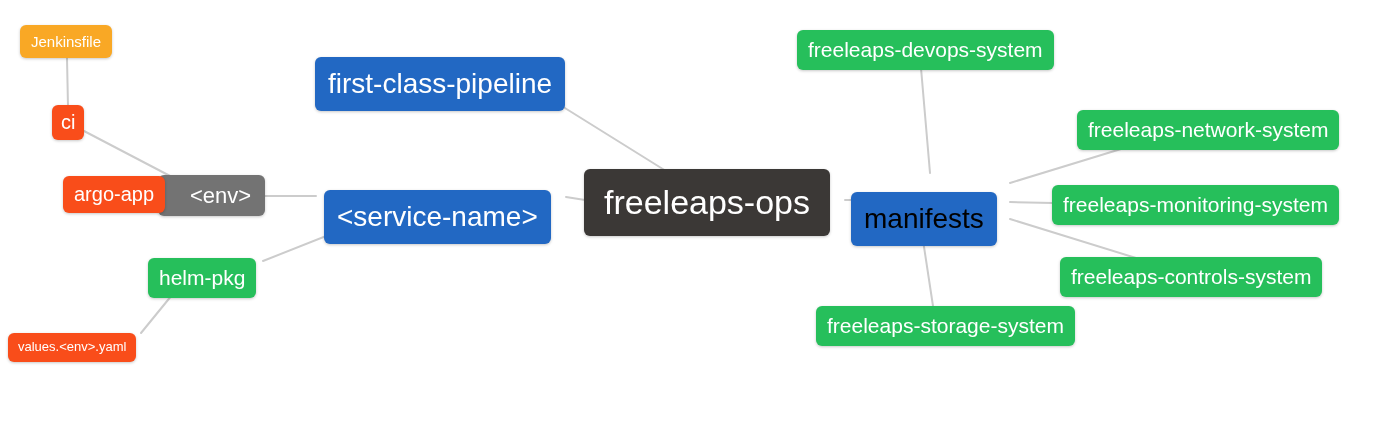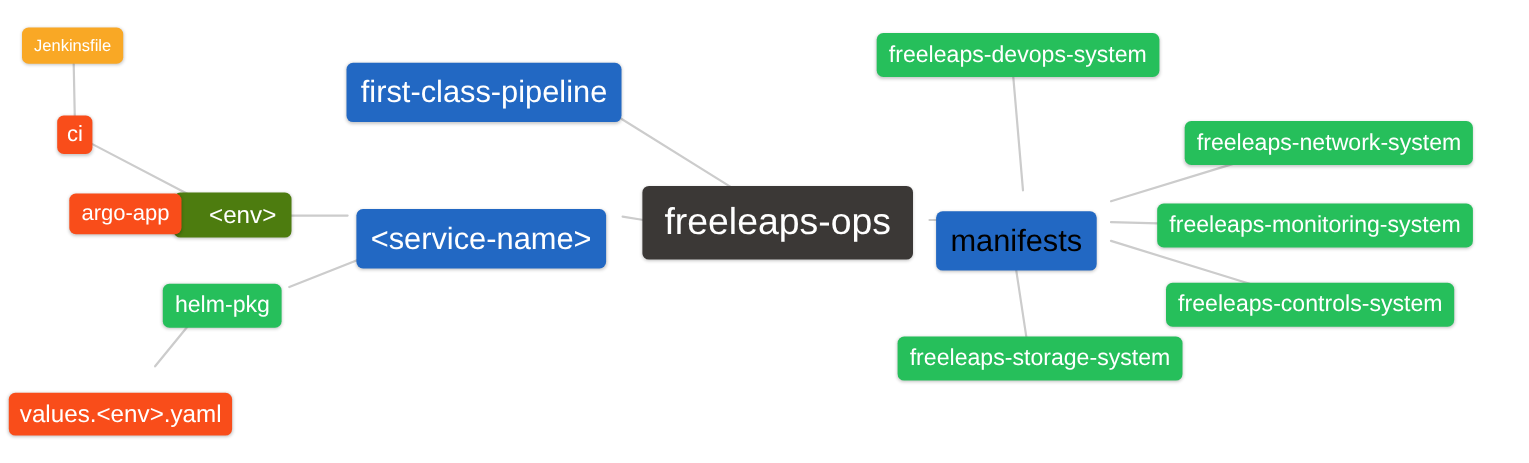--- a/index.html
+++ b/index.html
@@ -31,21 +31,21 @@
     box-shadow: 0 1px 3px rgba(0,0,0,0.22);
     line-height: 1.15;
     cursor: pointer;
     user-select: none;
     text-align: center;
   }
   .size-xl { font-size: 34px; padding: 14px 20px; }
   .size-lg { font-size: 28px; padding: 11px 13px; margin-top: 20px; }
   .size-md { font-size: 21px; padding: 8px 11px; }
   .size-md2 { font-size: 22px; padding: 8px 14px; }
-  .size-sm { font-size: 22px; padding: 7px 10px; margin-top: 24px; }
+  .size-sm { font-size: 13px; padding: 7px 10px; }
   .size-sm2 { font-size: 20px; padding: 7px 11px; margin-left: 32px; }
   .size-sm3 { font-size: 20px; padding: 6px 9px; }
   .size-xs { font-size: 15px; padding: 8px 11px; }
 </style>
 </head>
 <body>
 
 <div class="canvas">
   <svg id="edge-layer" viewBox="0 0 1390 421" xmlns="http://www.w3.org/2000/svg">
       <line x1="67" y1="58" x2="68" y2="107" stroke="#cccccc" stroke-width="2" stroke-linecap="round"></line>
@@ -61,21 +61,21 @@
       <line x1="1010" y1="183" x2="1121" y2="149" stroke="#cccccc" stroke-width="2" stroke-linecap="round"></line>
       <line x1="1010" y1="202" x2="1053" y2="203" stroke="#cccccc" stroke-width="2" stroke-linecap="round"></line>
       <line x1="1010" y1="219" x2="1136" y2="258" stroke="#cccccc" stroke-width="2" stroke-linecap="round"></line>
       <line x1="921" y1="227" x2="933" y2="306" stroke="#cccccc" stroke-width="2" stroke-linecap="round"></line>
     </svg>
   <div id="node-layer">
       <div class="mindmap-node size-xl" style="left: 584px; top: 169px; background: rgb(59, 56, 54); color: rgb(255, 255, 255);">freeleaps-ops</div>
       <div class="mindmap-node size-lg" style="left: 315px; top: 37px; background: rgb(34, 104, 195); color: rgb(255, 255, 255);">first-class-pipeline</div>
       <div class="mindmap-node size-lg" style="left: 324px; top: 170px; background: rgb(34, 104, 195); color: rgb(255, 255, 255);">&lt;service-name&gt;</div>
       <div class="mindmap-node size-lg" style="left: 851px; top: 172px; background: rgb(34, 104, 195); color: #000000;">manifests</div>
-      <div class="mindmap-node size-md2" style="left: 158px; top: 175px; background: #4d7c0f; color: rgb(255, 255, 255); padding-left: 32px;">&lt;env&gt;</div>
+      <div class="mindmap-node size-md2" style="left: 158px; top: 175px; background: #737373; color: rgb(255, 255, 255); padding-left: 32px;">&lt;env&gt;</div>
       <div class="mindmap-node size-md" style="left: 148px; top: 258px; background: rgb(38, 191, 91); color: rgb(255, 255, 255);">helm-pkg</div>
       <div class="mindmap-node size-sm3" style="left: 52px; top: 105px; background: rgb(249, 77, 26); color: rgb(255, 255, 255);">ci</div>
       <div class="mindmap-node size-sm2" style="left: 31px; top: 176px; background: rgb(249, 77, 26); color: rgb(255, 255, 255);">argo-app</div>
       <div class="mindmap-node size-xs" style="left: 20px; top: 25px; background: rgb(249, 168, 37); color: rgb(255, 255, 255);">Jenkinsfile</div>
       <div class="mindmap-node size-sm" style="left: 8px; top: 333px; background: rgb(249, 77, 26); color: rgb(255, 255, 255);">values.&lt;env&gt;.yaml</div>
       <div class="mindmap-node size-md" style="left: 797px; top: 30px; background: rgb(38, 191, 91); color: rgb(255, 255, 255);">freeleaps-devops-system</div>
       <div class="mindmap-node size-md" style="left: 1077px; top: 110px; background: rgb(38, 191, 91); color: rgb(255, 255, 255);">freeleaps-network-system</div>
       <div class="mindmap-node size-md" style="left: 1052px; top: 185px; background: rgb(38, 191, 91); color: rgb(255, 255, 255);">freeleaps-monitoring-system</div>
       <div class="mindmap-node size-md" style="left: 1060px; top: 257px; background: rgb(38, 191, 91); color: rgb(255, 255, 255);">freeleaps-controls-system</div>
       <div class="mindmap-node size-md" style="left: 816px; top: 306px; background: rgb(38, 191, 91); color: rgb(255, 255, 255);">freeleaps-storage-system</div>

